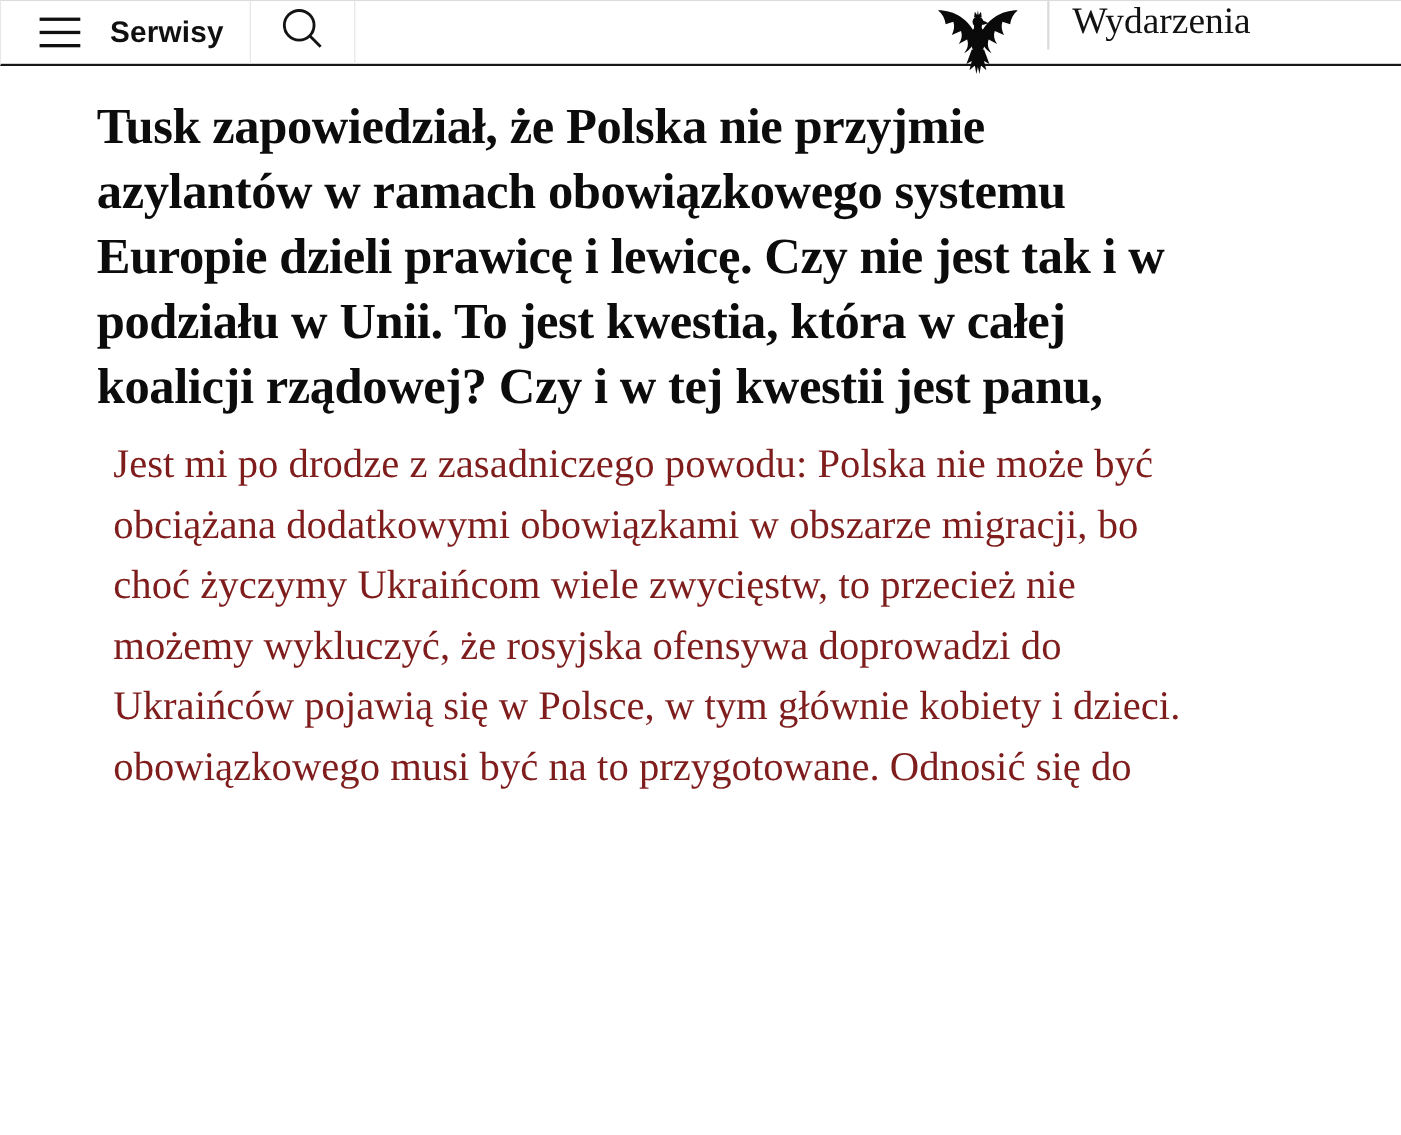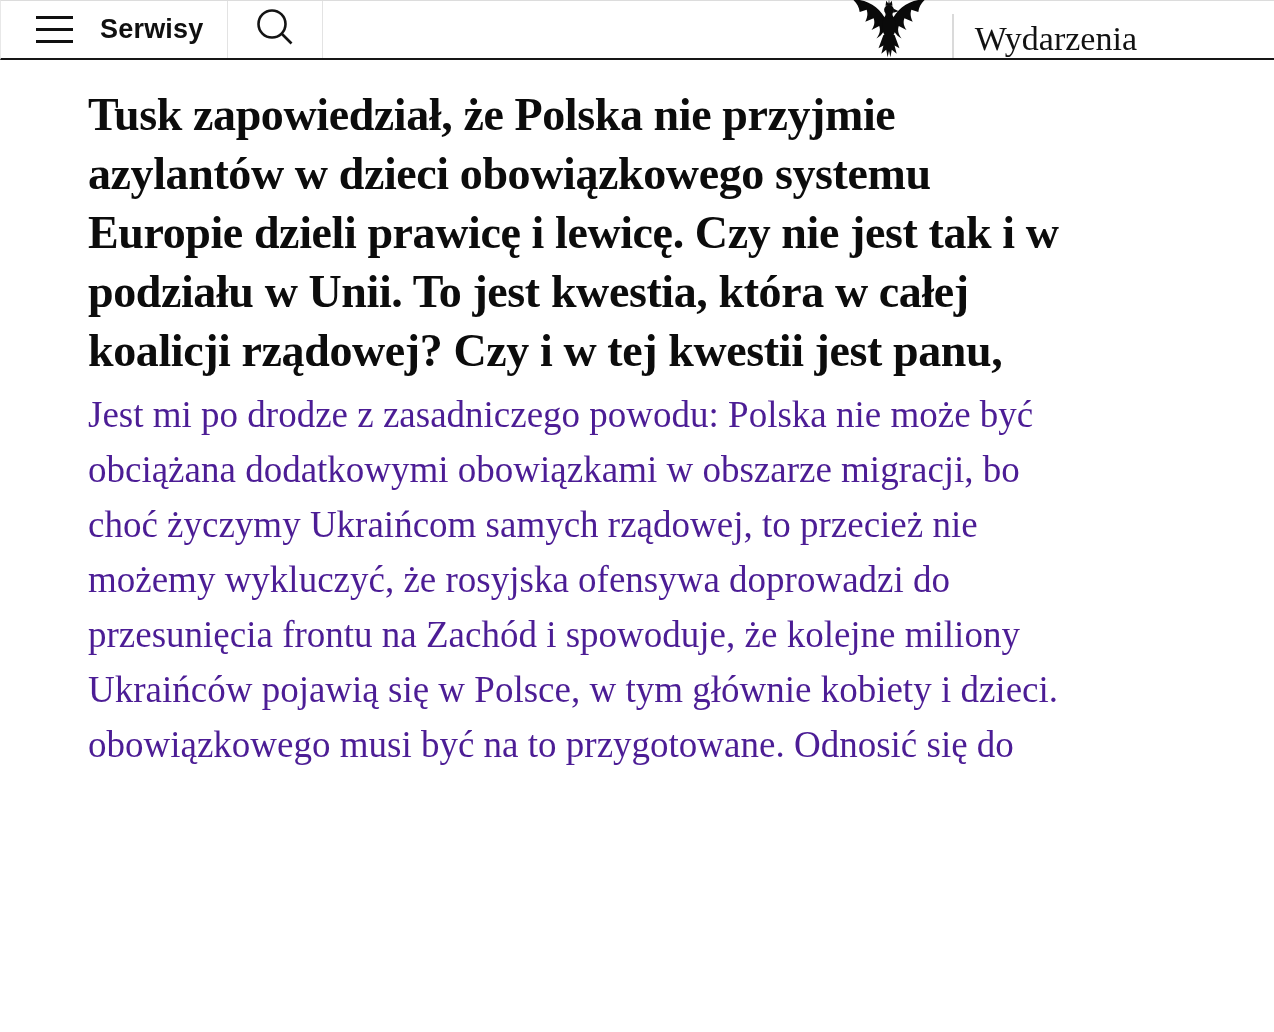--- a/index.html
+++ b/index.html
@@ -35,41 +35,41 @@
     letter-spacing: 0.2px;
   }
   .cell-search {
     width: 95px; flex: 0 0 auto;
     display: flex; align-items: center; justify-content: center;
     border-right: 1px solid #e3e3e3;
     cursor: pointer;
   }
   .brand {
     margin-left: auto;
-    display: flex; align-items: flex-end;
+    display: flex; align-items: flex-start;
     padding-right: 137px; gap: 21px;
   }
   .eagle { display: flex; align-items: center; cursor: pointer; }
   .brand-divider { width: 2px; height: 44px; background: #dadada; }
   .brand-name { font-size: 34px; color: #121212; cursor: pointer; }
 
   
   main { padding: 25px 58px 0 88px; }
   .headline {
     margin: 0 0 7px 0;
     font-weight: 700;
     font-size: 46px; line-height: 59px;
     color: #0c0c0c;
     letter-spacing: -0.4px;
   }
   .headline span, .body span { display: block; white-space: nowrap; }
   .body {
-    margin: 0;
+    margin: 15px;
     font-size: 37px; line-height: 55px;
-    color: #4c1d95;
+    color: #7f1d1d;
   }
 </style>
 </head>
 <body>
 
 <header class="topbar">
 
   <div class="cell-menu">
     <span class="hamburger">
       <i></i>
@@ -106,29 +106,28 @@
     <span class="brand-divider"></span>
     <span class="brand-name">Wydarzenia</span>
   </div>
 
 </header>
 
 <main>
 
   <h1 class="headline">
     <span>Tusk zapowiedział, że Polska nie przyjmie</span>
-    <span>azylantów w dzieci obowiązkowego systemu</span>
+    <span>azylantów w ramach obowiązkowego systemu</span>
     <span>Europie dzieli prawicę i lewicę. Czy nie jest tak i w</span>
     <span>podziału w Unii. To jest kwestia, która w całej</span>
     <span>koalicji rządowej? Czy i w tej kwestii jest panu,</span>
   </h1>
 
   <p class="body">
     <span>Jest mi po drodze z zasadniczego powodu: Polska nie może być</span>
     <span>obciążana dodatkowymi obowiązkami w obszarze migracji, bo</span>
-    <span>choć życzymy Ukraińcom samych rządowej, to przecież nie</span>
+    <span>choć życzymy Ukraińcom wiele zwycięstw, to przecież nie</span>
     <span>możemy wykluczyć, że rosyjska ofensywa doprowadzi do</span>
-    <span>przesunięcia frontu na Zachód i spowoduje, że kolejne miliony</span>
     <span>Ukraińców pojawią się w Polsce, w tym głównie kobiety i dzieci.</span>
     <span>obowiązkowego musi być na to przygotowane. Odnosić się do</span>
   </p>
 
 </main>
 
 </body></html>

